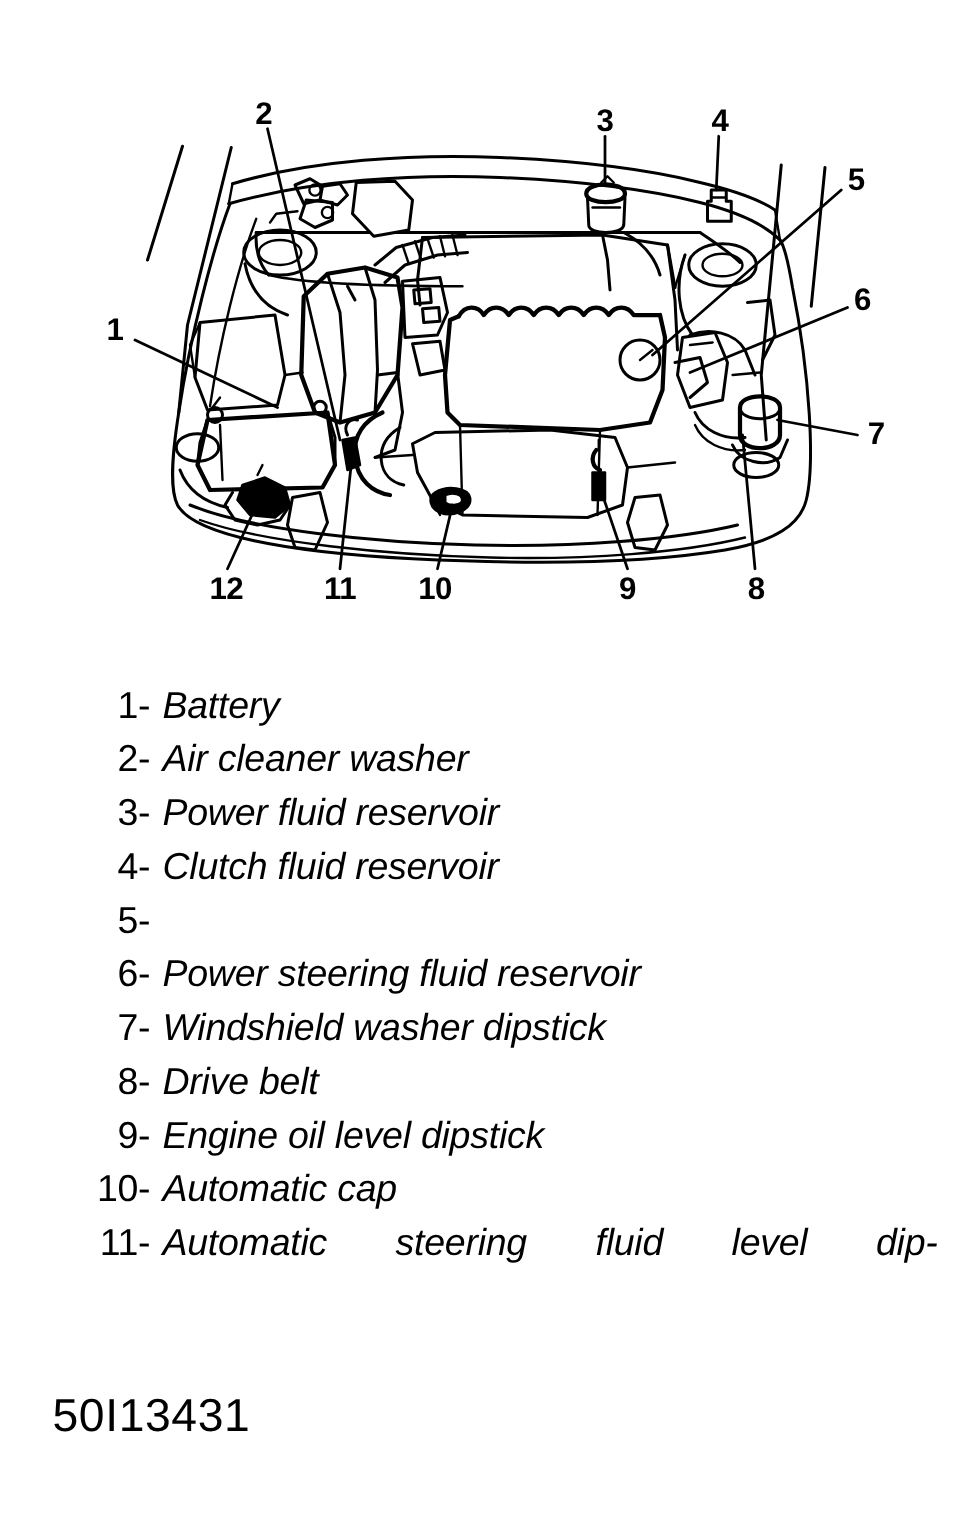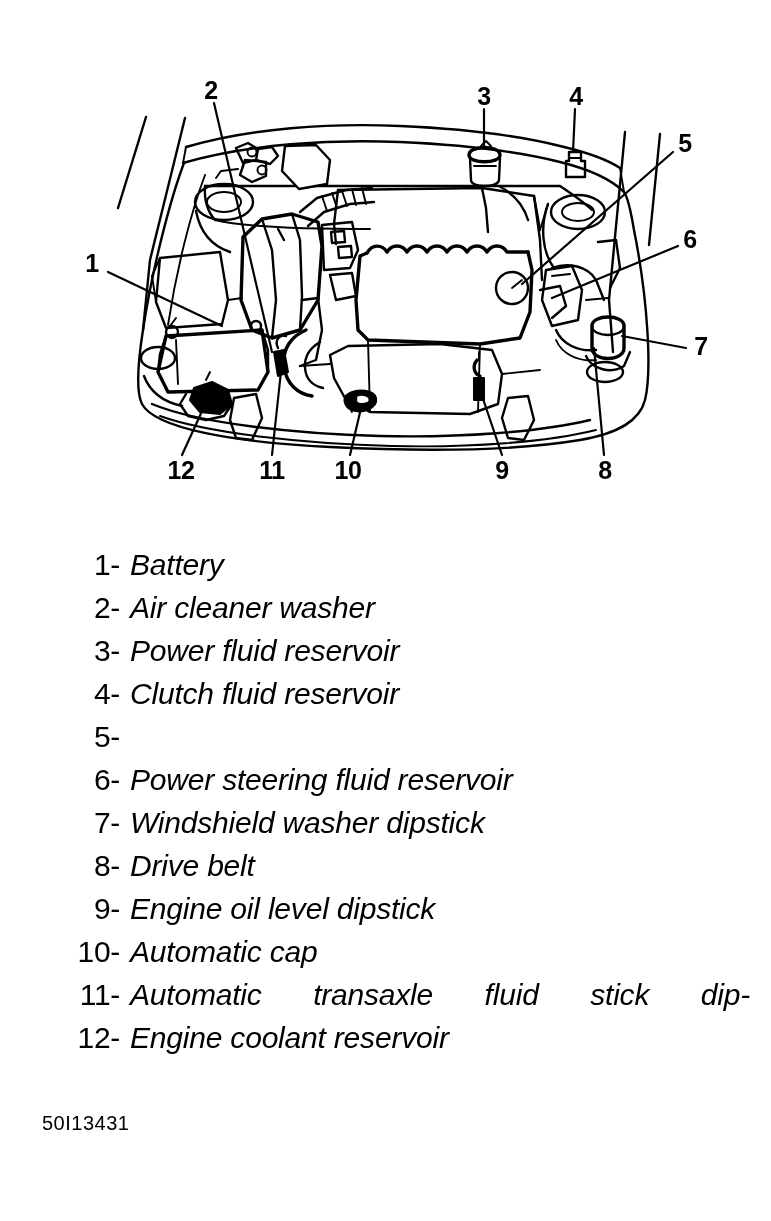--- a/index.html
+++ b/index.html
@@ -128,21 +128,21 @@
     left: 130px;
     font-size: 30px;
     letter-spacing: -0.2px;
   }
 
   
   #footer-code {
     position: absolute;
     left: 42px;
     top: 1112px;
-    font-size: 20px;
+    font-size: 37px;
     letter-spacing: 0.5px;
   }
 </style>
 </head>
 <body>
 
 <div id="page">
 
   <div id="figure">
     <svg viewBox="0 0 771 500" xmlns="http://www.w3.org/2000/svg">
@@ -439,26 +439,22 @@
       <span class="legend-label">Engine oil level dipstick</span>
     </div>
 
     <div class="legend-row">
       <span class="legend-num">10-</span>
       <span class="legend-label">Automatic cap</span>
     </div>
 
     <div class="legend-row">
       <span class="legend-num">11-</span>
-      <span class="legend-label justify">Automatic transaxle fluid stick dip-</span>
-    </div>
-
-
-    <div class="legend-row">
-      <span class="legend-num">12-</span>
-      <span class="legend-label">Engine coolant reservoir</span>
-    </div>
+      <span class="legend-label justify">Automatic steering fluid level dip-</span>
+    </div>
+
+
 
   </div>
 
   <div id="footer-code">50I13431</div>
 
 </div>
 
 </body></html>

